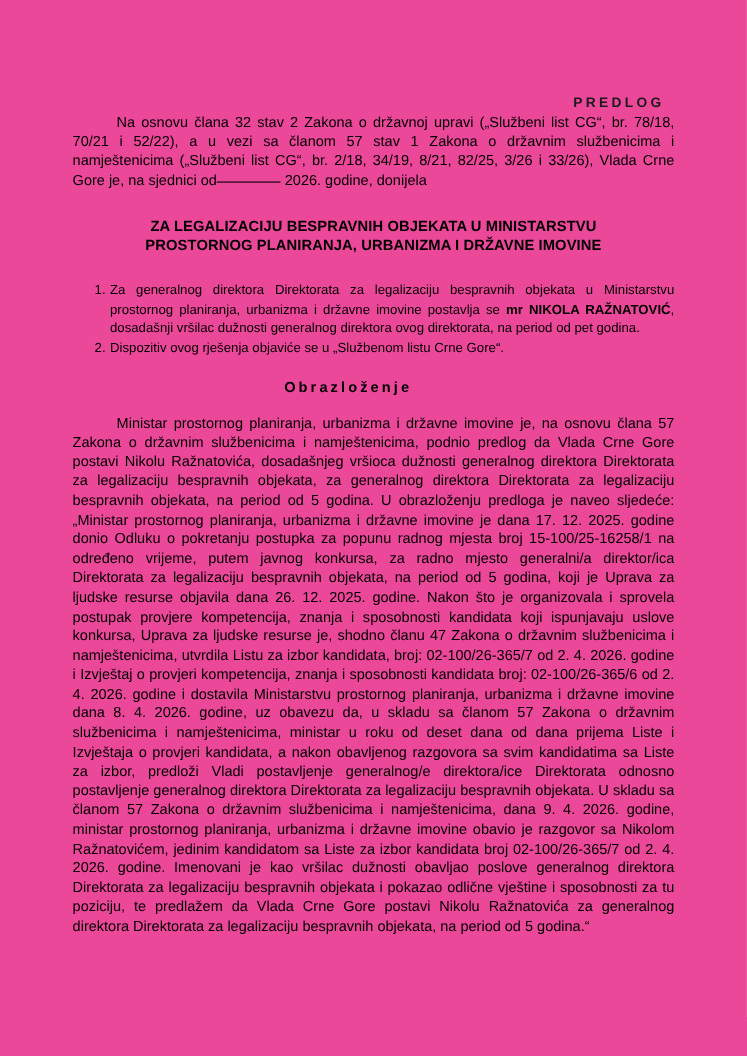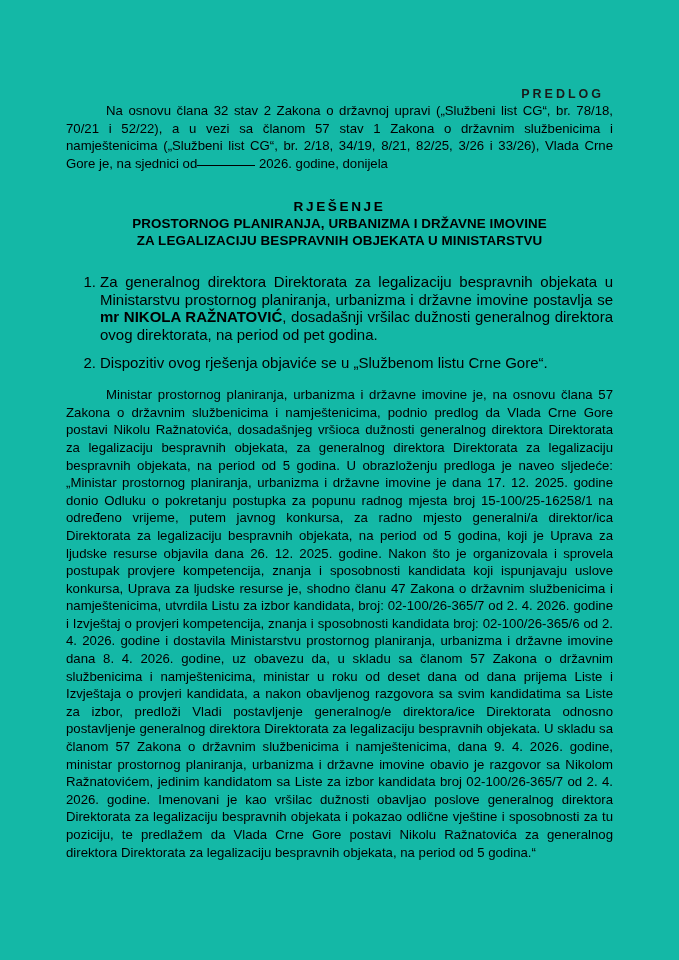--- a/index.html
+++ b/index.html
@@ -9,21 +9,21 @@
     background: #ffffff;
   }
   body {
     font-family: "Liberation Sans", sans-serif;
     color: #000000;
   }
   .page {
     position: relative;
     width: 679px;
     height: 960px;
-    background: #14b8a6;
+    background: #ec4899;
     margin: 0 auto;
     overflow: hidden;
     box-sizing: border-box;
   }
   .content {
     position: absolute;
     left: 66px;
     top: 0;
     width: 547px;
   }
@@ -83,38 +83,38 @@
   
   ol.decision-list {
     margin: 24px 0 0 0;
     padding: 0 0 0 34px;
     list-style: none;
     counter-reset: dec;
   }
   ol.decision-list > li {
     counter-increment: dec;
     position: relative;
-    font-size: 15px;
+    font-size: 12px;
     line-height: 17.6px;
     text-align: justify;
     text-justify: inter-word;
     padding-left: 0;
     margin: 0;
   }
   ol.decision-list > li::before {
     content: counter(dec) ".";
     position: absolute;
     left: -20px;
     top: 0;
     width: 16px;
     text-align: right;
     font-weight: normal;
   }
   ol.decision-list > li + li {
-    margin-top: 10px;
+    margin-top: 0;
   }
   .b { font-weight: bold; }
 
   
   .obrazlozenje-row {
     margin-top: 17px;
     text-align: center;
   }
   .obrazlozenje {
     display: inline-block;
@@ -137,27 +137,29 @@
 <div class="page">
   <div class="content">
 
     <div class="predlog-row">
       <span class="predlog">PREDLOG</span>
     </div>
 
     <p class="para intro"><span>Na osnovu člana 32 stav 2 Zakona o državnoj upravi („Službeni list CG“, br. 78/18, 70/21 i 52/22), a u vezi sa članom 57 stav 1 Zakona o državnim službenicima i namještenicima („Službeni list CG“, br. 2/18, 34/19, 8/21, 82/25, 3/26 i 33/26), Vlada Crne Gore je, na sjednici od</span><span class="blank-line"></span> <span>2026. godine, donijela</span></p>
 
     <div class="title-block">
-      <div class="rjesenje">RJEŠENJE</div>
+      <div class="title-sub">ZA LEGALIZACIJU BESPRAVNIH OBJEKATA U MINISTARSTVU</div>
       <div class="title-sub">PROSTORNOG PLANIRANJA, URBANIZMA I DRŽAVNE IMOVINE</div>
-      <div class="title-sub">ZA LEGALIZACIJU BESPRAVNIH OBJEKATA U MINISTARSTVU</div>
     </div>
 
     <ol class="decision-list">
       <li><span>Za generalnog direktora Direktorata za legalizaciju bespravnih objekata u Ministarstvu prostornog planiranja, urbanizma i državne imovine postavlja se </span><span class="b">mr</span> <span class="b">NIKOLA RAŽNATOVIĆ</span><span>, dosadašnji vršilac dužnosti generalnog direktora ovog direktorata, na period od pet godina.</span></li>
       <li><span>Dispozitiv ovog rješenja objaviće se u „Službenom listu Crne Gore“.</span></li>
     </ol>
 
+    <div class="obrazlozenje-row">
+      <span class="obrazlozenje">Obrazloženje</span>
+    </div>
 
     <p class="para body-para">Ministar prostornog planiranja, urbanizma i državne imovine je, na osnovu člana 57 Zakona o državnim službenicima i namještenicima, podnio predlog da Vlada Crne Gore postavi Nikolu Ražnatovića, dosadašnjeg vršioca dužnosti generalnog direktora Direktorata za legalizaciju bespravnih objekata, za generalnog direktora Direktorata za legalizaciju bespravnih objekata, na period od 5 godina. U obrazloženju predloga je naveo sljedeće: „Ministar prostornog planiranja, urbanizma i državne imovine je dana 17. 12. 2025. godine donio Odluku o pokretanju postupka za popunu radnog mjesta broj 15-100/25-16258/1 na određeno vrijeme, putem javnog konkursa, za radno mjesto generalni/a direktor/ica Direktorata za legalizaciju bespravnih objekata, na period od 5 godina, koji je Uprava za ljudske resurse objavila dana 26. 12. 2025. godine. Nakon što je organizovala i sprovela postupak provjere kompetencija, znanja i sposobnosti kandidata koji ispunjavaju uslove konkursa, Uprava za ljudske resurse je, shodno članu 47 Zakona o državnim službenicima i namještenicima, utvrdila Listu za izbor kandidata, broj: 02-100/26-365/7 od 2. 4. 2026. godine i Izvještaj o provjeri kompetencija, znanja i sposobnosti kandidata broj: 02-100/26-365/6 od 2. 4. 2026. godine i dostavila Ministarstvu prostornog planiranja, urbanizma i državne imovine dana 8. 4. 2026. godine, uz obavezu da, u skladu sa članom 57 Zakona o državnim službenicima i namještenicima, ministar u roku od deset dana od dana prijema Liste i Izvještaja o provjeri kandidata, a nakon obavljenog razgovora sa svim kandidatima sa Liste za izbor, predloži Vladi postavljenje generalnog/e direktora/ice Direktorata odnosno postavljenje generalnog direktora Direktorata za legalizaciju bespravnih objekata. U skladu sa članom 57 Zakona o državnim službenicima i namještenicima, dana 9. 4. 2026. godine, ministar prostornog planiranja, urbanizma i državne imovine obavio je razgovor sa Nikolom Ražnatovićem, jedinim kandidatom sa Liste za izbor kandidata broj 02-100/26-365/7 od 2. 4. 2026. godine. Imenovani je kao vršilac dužnosti obavljao poslove generalnog direktora Direktorata za legalizaciju bespravnih objekata i pokazao odlične vještine i sposobnosti za tu poziciju, te predlažem da Vlada Crne Gore postavi Nikolu Ražnatovića za generalnog direktora Direktorata za legalizaciju bespravnih objekata, na period od 5 godina.“</p>
 
   </div>
 </div>
 
 </body></html>

